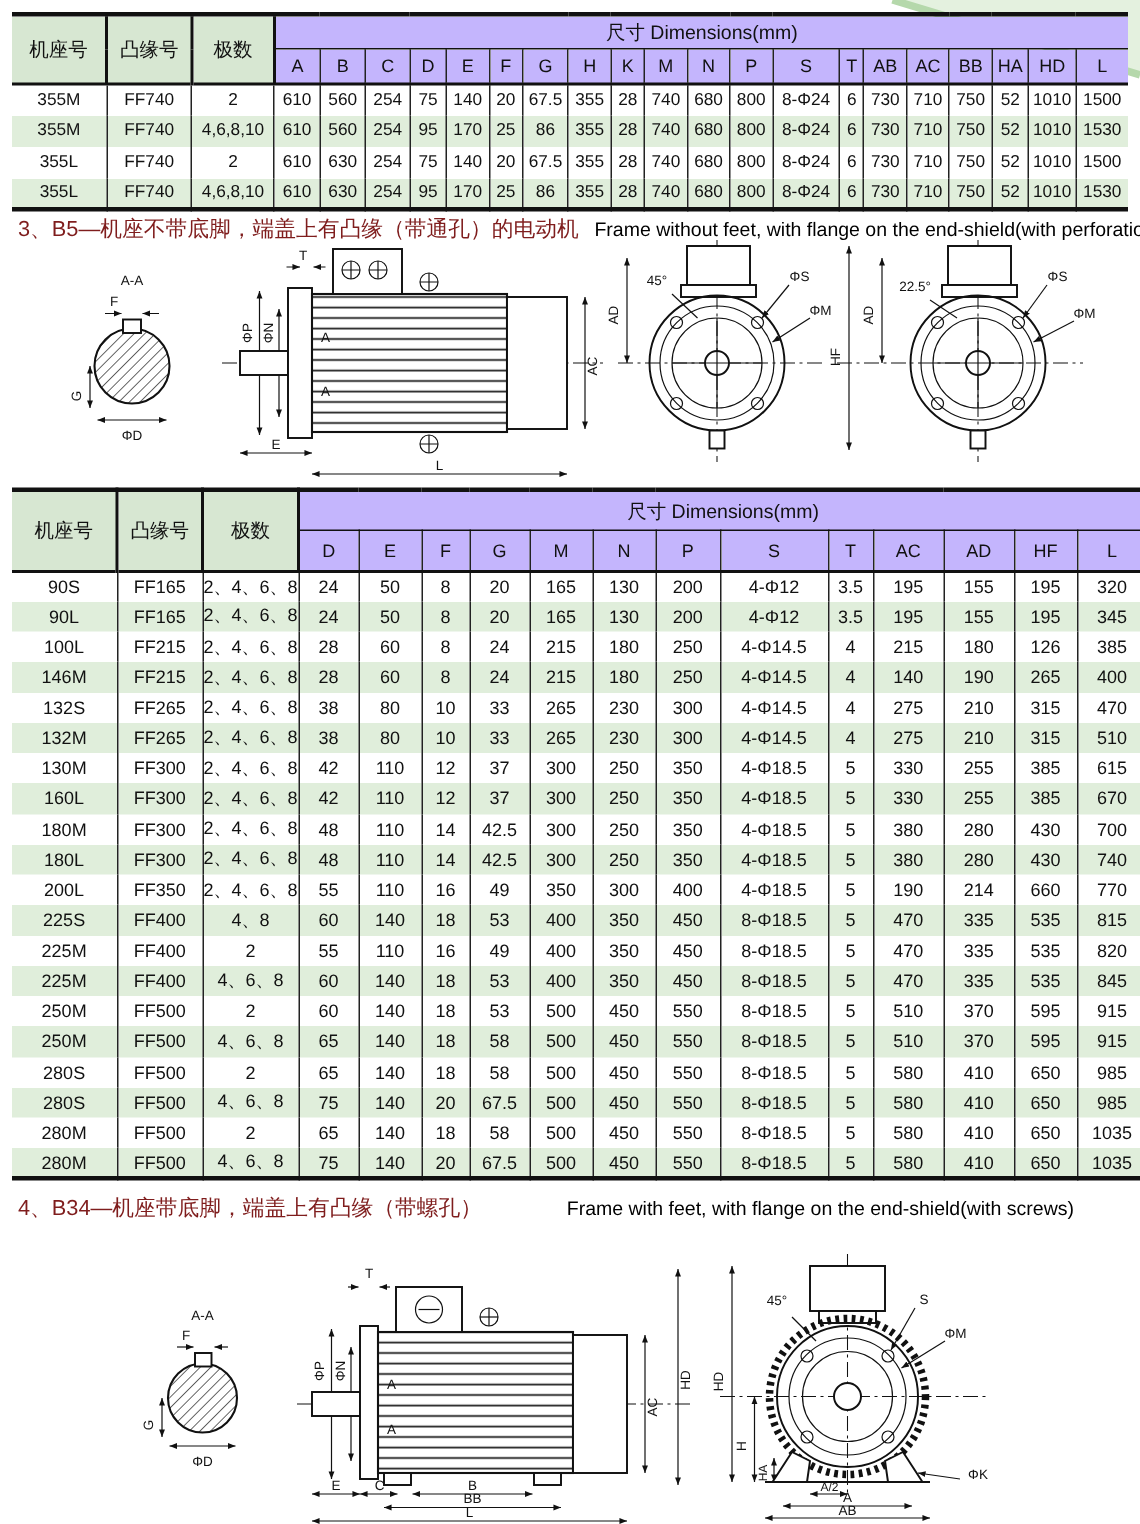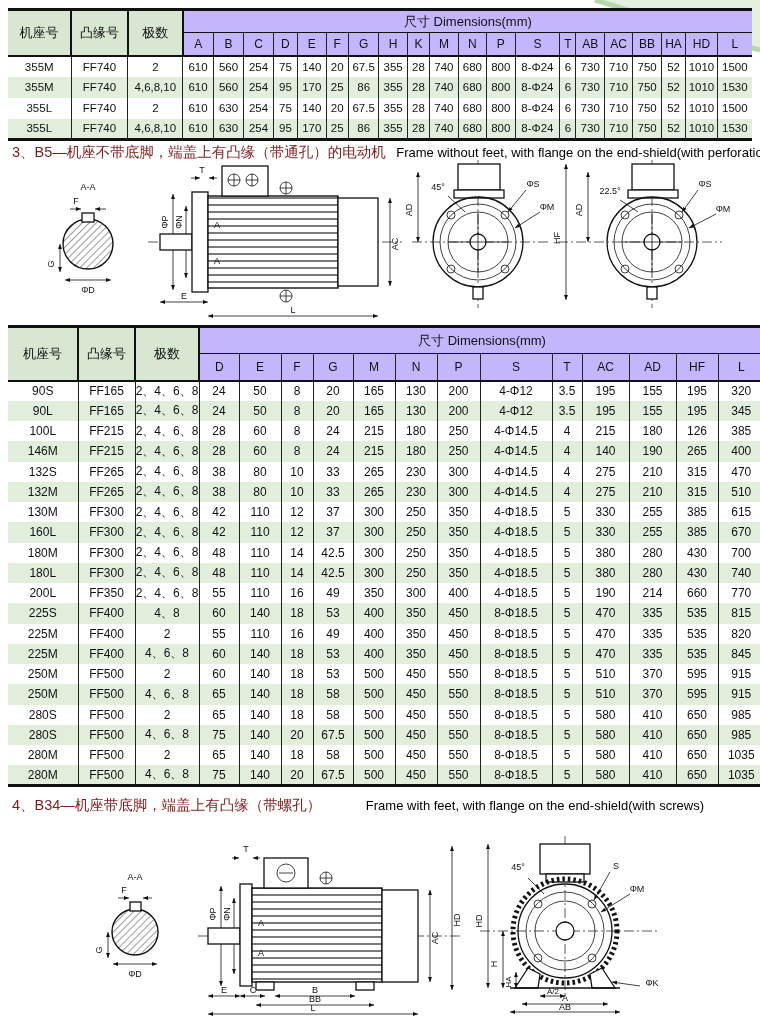--- a/index.html
+++ b/index.html
@@ -744,21 +744,21 @@
         <td>580</td>
         <td>410</td>
         <td>650</td>
         <td>1035</td>
       </tr>
     </tbody>
 </table>
 
 <div class="caption" id="caption4">
   <span class="zh">4、B34—机座带底脚，端盖上有凸缘（带螺孔）</span>
-  <span class="en" style="margin-left:40px">Frame with feet, with flange on the end-shield(with screws)</span>
+  <span class="en" style="margin-left:52px">Frame with feet, with flange on the end-shield(with screws)</span>
 </div>
 
 <svg id="svg2" class="drawing" width="640" height="180" viewBox="0 0 640 180">
   <defs>
     <marker id="ar2" viewBox="0 0 10 10" refX="9" refY="5" markerWidth="7" markerHeight="7" orient="auto-start-reverse">
       <path d="M0,1.5 L9,5 L0,8.5 z" fill="#111"></path>
     </marker>
     <pattern id="hat2" width="5" height="5" patternUnits="userSpaceOnUse" patternTransform="rotate(45)">
       <line x1="0" y1="0" x2="0" y2="5" stroke="#333" stroke-width="1"></line>
     </pattern>

